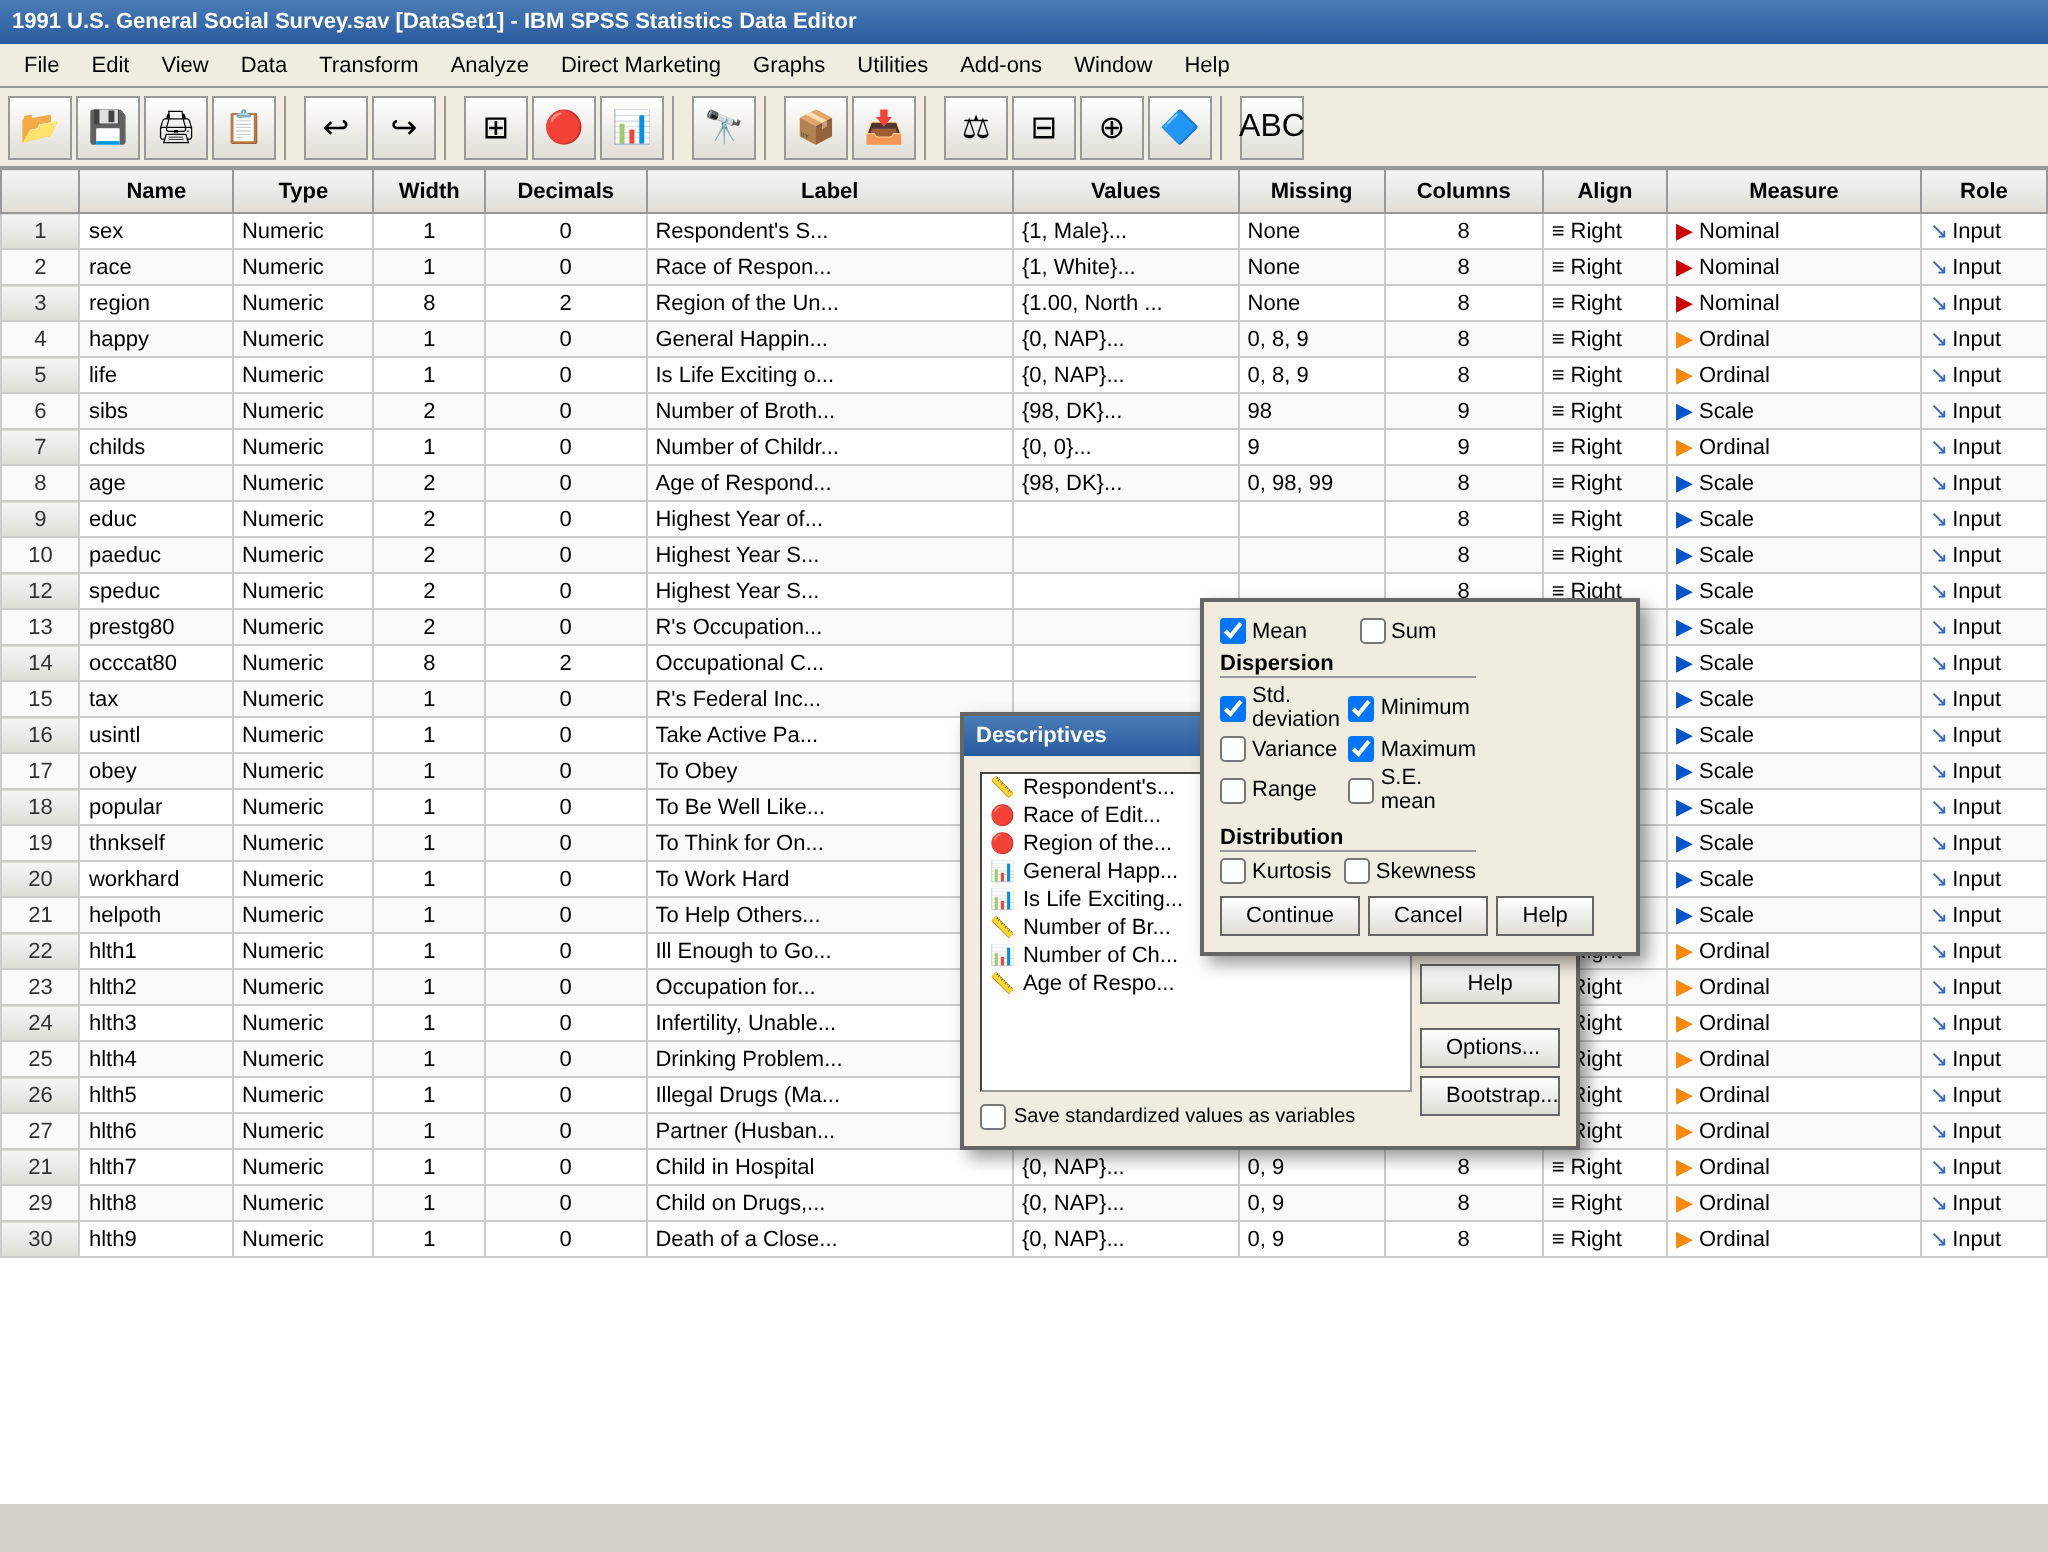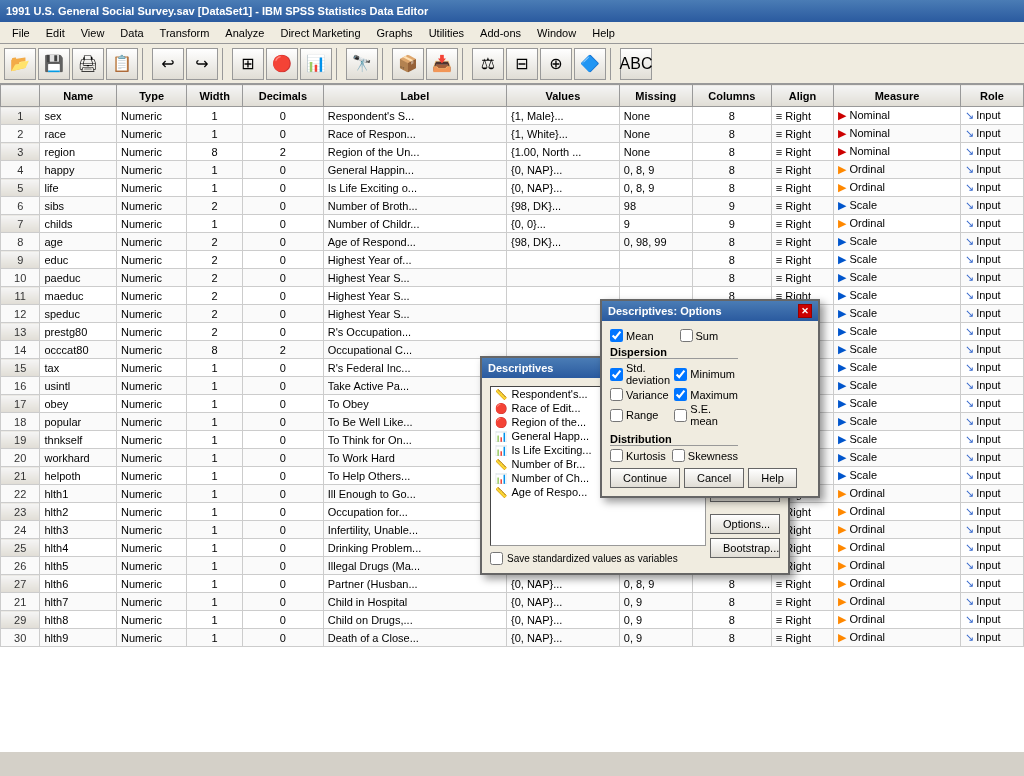--- a/index.html
+++ b/index.html
@@ -408,34 +408,20 @@
       <td></td>
       <td></td>
       <td style="text-align:center">8</td>
       <td><span style="margin-right:3px">≡</span>Right</td>
       <td><span style="color:#0055cc;margin-right:3px">▶</span>Scale</td>
       <td><span style="color:#3366cc;margin-right:2px">↘</span>Input</td>
     </tr>
           <tr>
       <td class="row-num">10</td>
       <td>paeduc</td>
-      <td>Numeric</td>
-      <td style="text-align:center">2</td>
-      <td style="text-align:center">0</td>
-      <td>Highest Year S...</td>
-      <td></td>
-      <td></td>
-      <td style="text-align:center">8</td>
-      <td><span style="margin-right:3px">≡</span>Right</td>
-      <td><span style="color:#0055cc;margin-right:3px">▶</span>Scale</td>
-      <td><span style="color:#3366cc;margin-right:2px">↘</span>Input</td>
-    </tr>
-          <tr>
-      <td class="row-num">11</td>
-      <td>maeduc</td>
       <td>Numeric</td>
       <td style="text-align:center">2</td>
       <td style="text-align:center">0</td>
       <td>Highest Year S...</td>
       <td></td>
       <td></td>
       <td style="text-align:center">8</td>
       <td><span style="margin-right:3px">≡</span>Right</td>
       <td><span style="color:#0055cc;margin-right:3px">▶</span>Scale</td>
       <td><span style="color:#3366cc;margin-right:2px">↘</span>Input</td>
@@ -766,24 +752,20 @@
             <button class="dialog-btn" style="width:70px">Cancel</button>
             <button class="dialog-btn" style="width:70px">Help</button>
             <button class="dialog-btn" style="width:70px; margin-top:8px">Options...</button>
             <button class="dialog-btn" style="width:70px">Bootstrap...</button>
           </div>
         </div>
       </div>
     </div>
 
     <div class="dialog desc-options">
-      <div class="dialog-title">
-        <span>Descriptives: Options</span>
-        <div class="dialog-close">✕</div>
-      </div>
       <div class="dialog-body" style="padding-right:80px;">
 
         <div class="cb-row" style="margin-bottom:4px;">
           <input type="checkbox" checked="" style="">
           <span>Mean</span>
           <span style="width:20px"></span>
           <input type="checkbox" style="">
           <span>Sum</span>
         </div>
 

